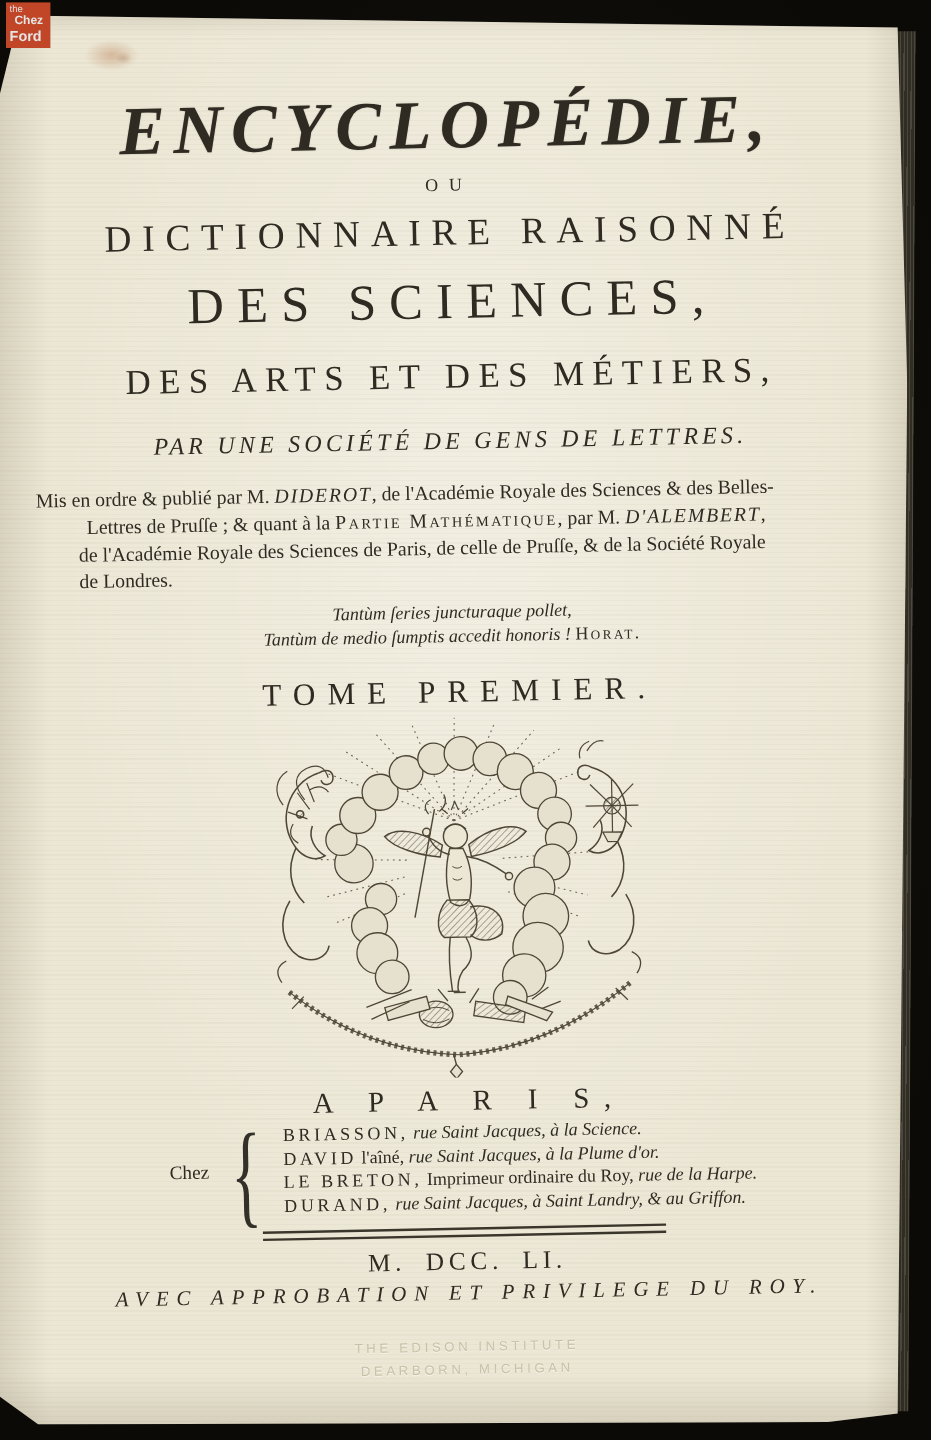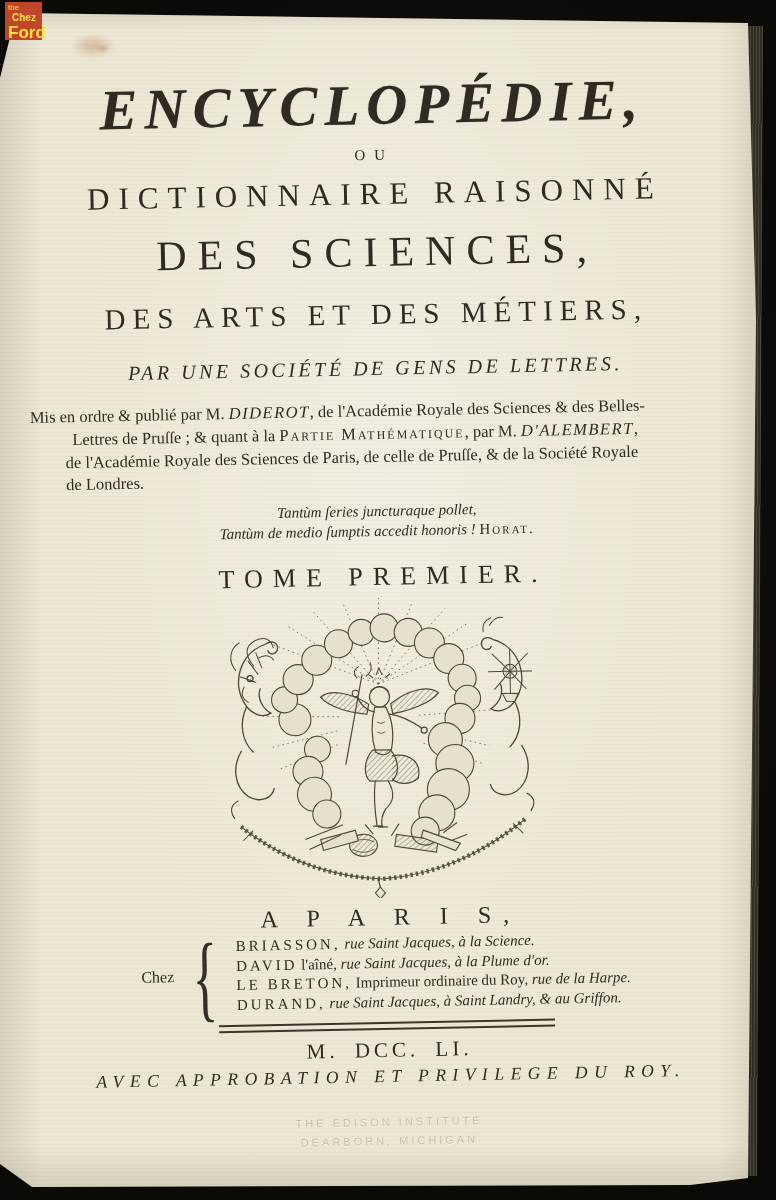--- a/index.html
+++ b/index.html
@@ -23,21 +23,21 @@
       #ece7d5;}
   .stain{position:absolute;left:70px;top:33px;width:46px;height:26px;border-radius:50%;
     background:radial-gradient(ellipse, rgba(176,108,62,.38), rgba(176,108,62,0) 70%);filter:blur(1px);}
   .fleck{position:absolute;left:96px;top:44px;width:14px;height:9px;border-radius:50%;
     background:radial-gradient(ellipse, rgba(150,120,80,.3), rgba(150,120,80,0) 75%);}
   
   .logo{position:absolute;left:5px;top:2px;width:34px;height:36px;padding:2px 0 0 3px;
     font-family:"Liberation Sans","DejaVu Sans",sans-serif;color:#fff;line-height:1;z-index:5;}
   .logo .the{font-size:8px;font-weight:400;display:block;letter-spacing:0;opacity:.95;}
   .logo .henry{font-size:10px;font-weight:700;display:block;margin:1px 0 0 4px;}
-  .logo .ford{font-size:17px;font-weight:700;display:block;margin-top:1px;}
+  .logo .ford{font-size:12px;font-weight:700;display:block;margin-top:1px;}
   
   .content{position:absolute;left:14px;top:20px;width:724px;color:#2f2b22;
     transform:rotate(-1.15deg);transform-origin:50% 40%;text-align:center;}
   .t-main{margin-top:52px;font-size:57px;font-style:italic;font-weight:600;
     letter-spacing:7px;padding-left:7px;white-space:nowrap;
     text-shadow:0 0 1px rgba(47,43,34,.4);}
   .t-ou{margin-top:10px;font-size:15px;letter-spacing:9px;padding-left:9px;}
   .t-dict{margin-top:12px;font-size:31px;letter-spacing:9px;padding-left:9px;white-space:nowrap;}
   .t-sci{margin-top:16px;font-size:42px;letter-spacing:11px;padding-left:11px;white-space:nowrap;}
   .t-arts{margin-top:22px;font-size:29px;letter-spacing:7px;padding-left:7px;white-space:nowrap;}
@@ -246,18 +246,18 @@
       <div class="t-priv">AVEC APPROBATION ET PRIVILEGE DU ROY.</div>
 
       <div class="stamp">
         <div>THE EDISON INSTITUTE</div>
         <div>DEARBORN, MICHIGAN</div>
       </div>
 
     </div>
   </div>
 
-  <div class="logo" style="background: rgb(192, 70, 39); color: #fde047;">
+  <div class="logo" style="background: rgb(192, 70, 39); color: #e5e5e5;">
     <span class="the">the</span>
     <span class="henry">Chez</span>
     <span class="ford">Ford</span>
   </div>
 </div>
 
 </body></html>

